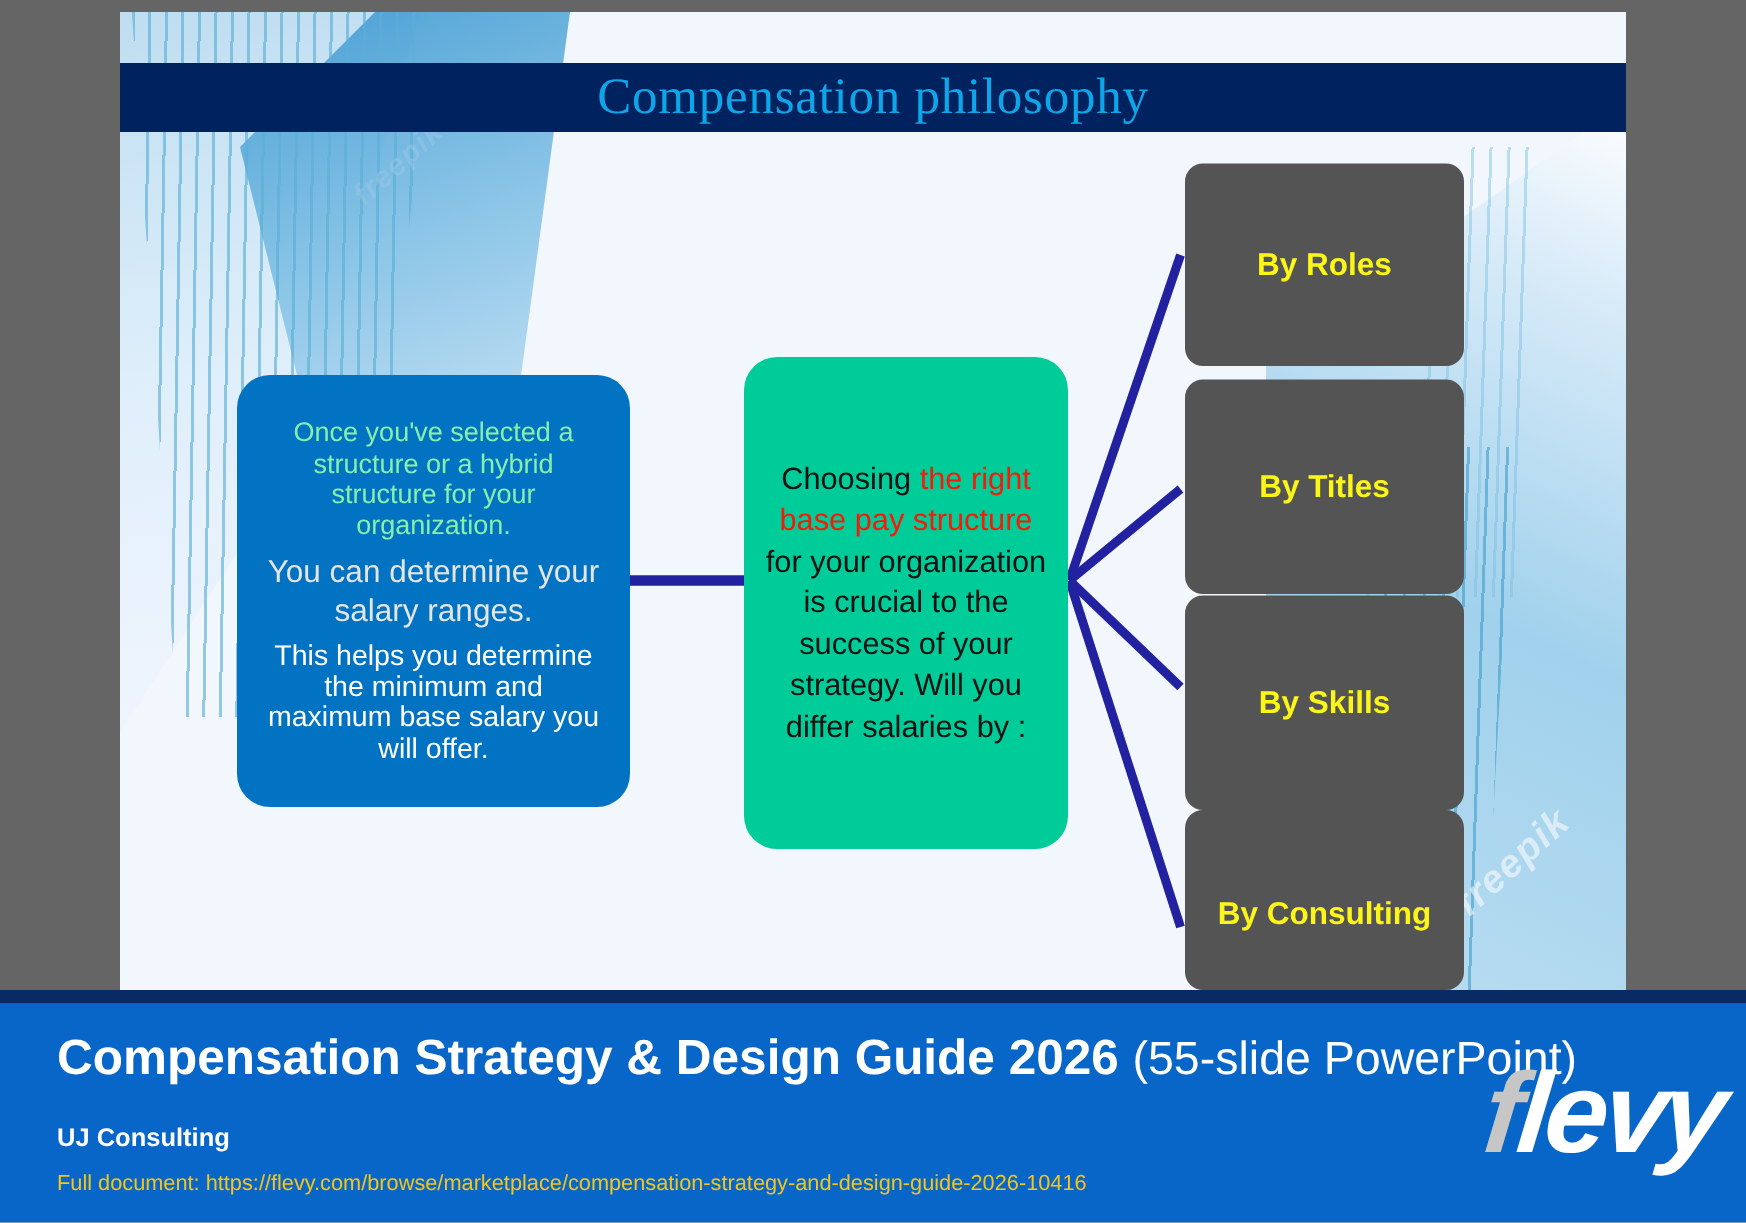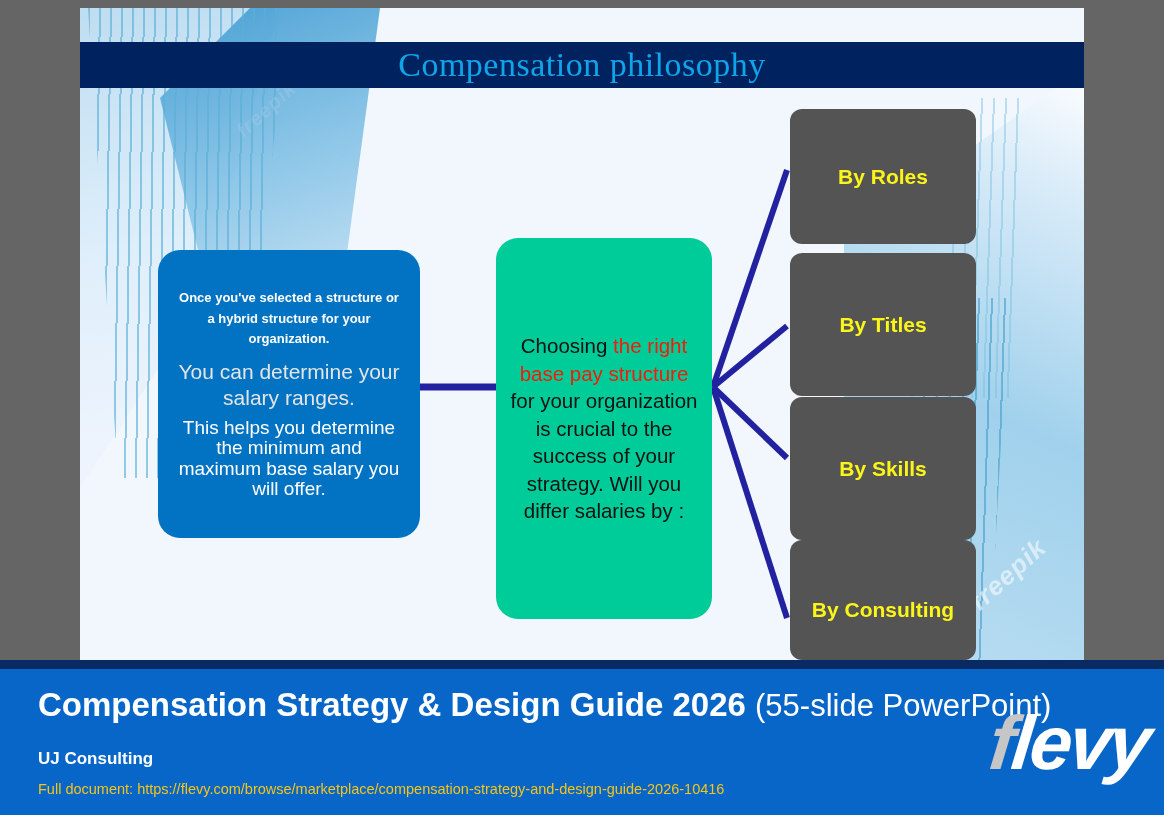--- a/index.html
+++ b/index.html
@@ -87,26 +87,26 @@
   
   .box{ position:absolute; box-sizing:border-box; }
 
   #blue-box{
     left:78px; top:242px; width:262px; height:288px;
     background:#0273c3; border-radius:22px;
     display:flex; flex-direction:column; justify-content:center;
     align-items:center; padding:6px 16px;
     text-align:center;
   }
-  #blue-box .p1{ color:#ffffff; font-size:13px; line-height:20.5px;font-weight:bold; }
+  #blue-box .p1{ color:#86efac; font-size:18px; line-height:20.5px; }
   #blue-box .p2{ color:#e5e5e5; font-size:21px; line-height:26px; margin:9px 0 7px; }
   #blue-box .p3{ color:#ffffff; font-size:19px; line-height:20.5px; }
 
   #green-box{
-    left:416px; top:230px; width:216px; height:381px;
+    left:416px; top:230px; width:216px; height:328px;
     background:#00cc99; border-radius:22px;
     display:flex; align-items:center; justify-content:center;
     padding:8px 12px; text-align:center;
   }
   #green-box .g{ color:#111111; font-size:20.5px; line-height:27.5px; }
   #green-box .hl{ color:#f41b08; }
 
   .gray-box{
     left:710px; width:186px;
     background:#545454; border-radius:12px;

